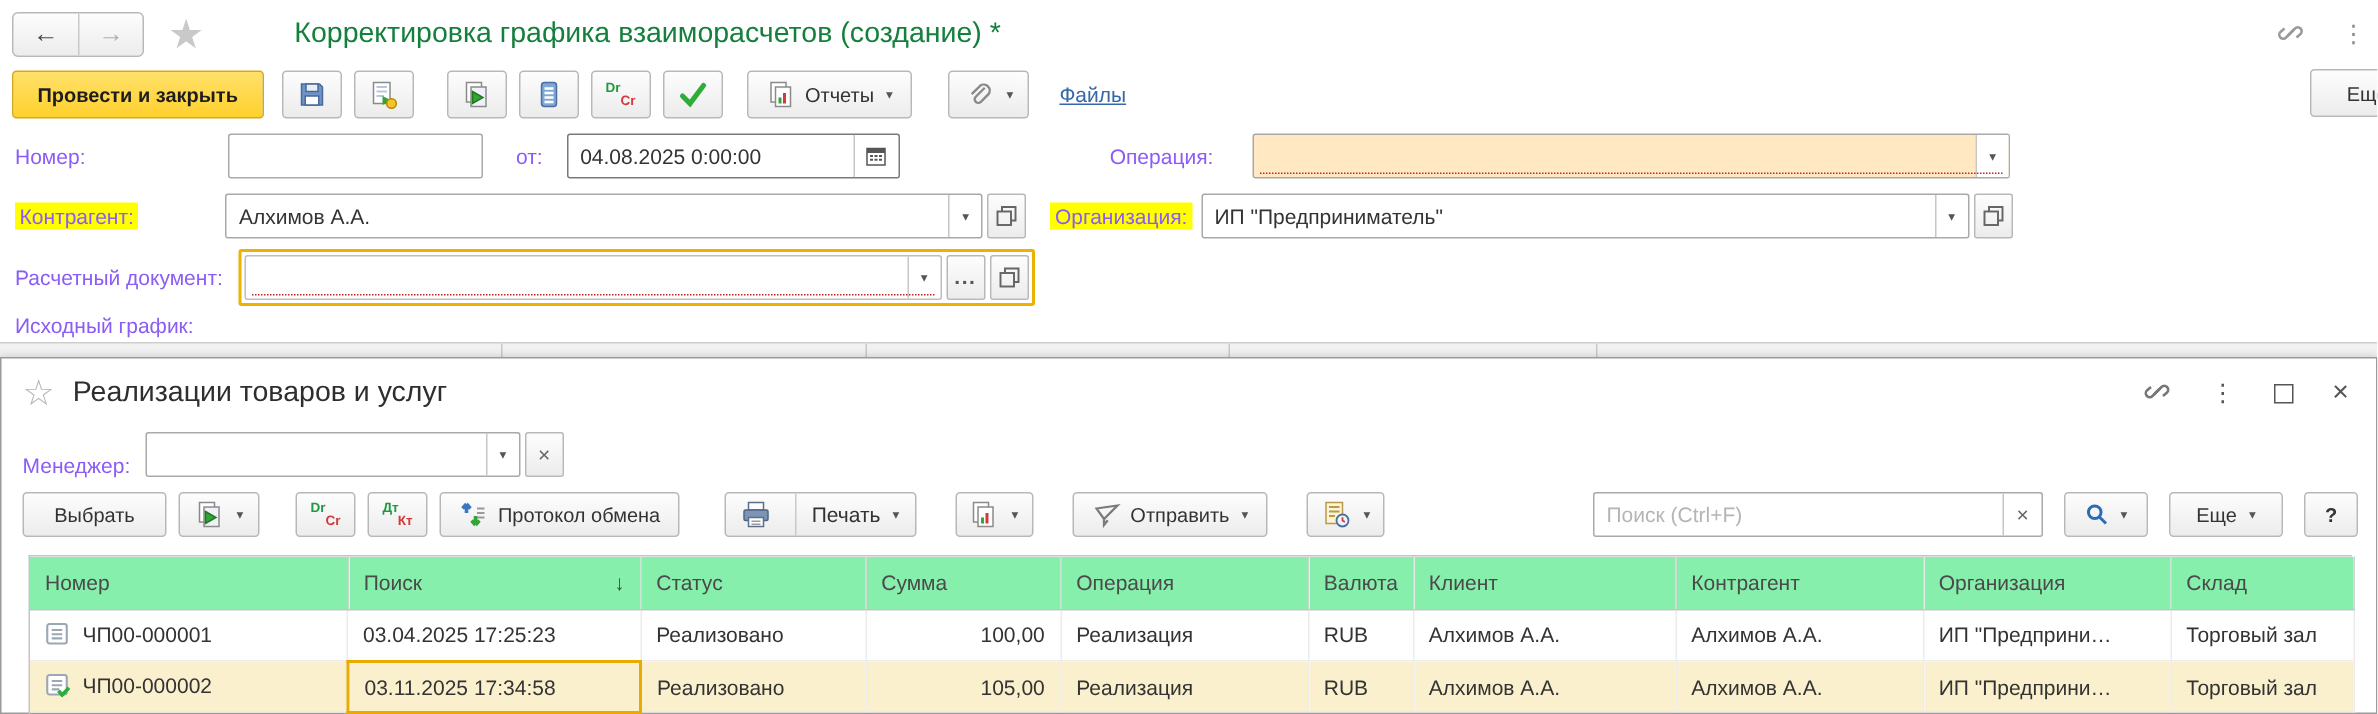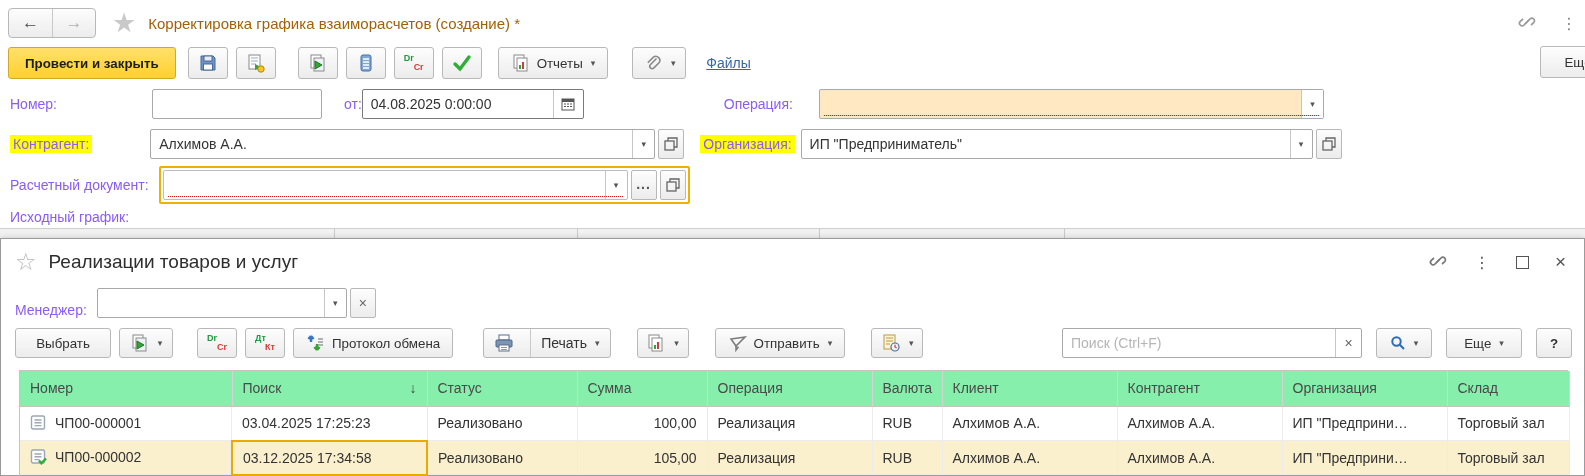--- a/index.html
+++ b/index.html
@@ -49,21 +49,21 @@
   .drcr .r { position:absolute; right:0; bottom:0; color:#d23b3b; }
 
   
   .hdr { position:absolute; left:8px; top:6px; height:34px; display:flex; align-items:center; width:1569px; }
   .navpair { display:flex; border:1px solid #b8b8b8; border-radius:4px; overflow:hidden; background:linear-gradient(#fdfdfd,#ececec); height:30px; }
   .navpair .nav { width:43px; display:flex; align-items:center; justify-content:center; font-size:17px; cursor:pointer; }
   .navpair .nav + .nav { border-left:1px solid #c9c9c9; }
   .nav-back { color:#4a4a4a; }
   .nav-fwd { color:#b0b0b0; }
   .fav-star { color:#c9c9c9; font-size:27px; margin:0 12px 0 16px; cursor:pointer; }
-  .page-title { font-size:15px; color:#a16207; }
+  .page-title { font-size:19px; color:#15803d;margin-left:48px; }
   .hdr-right { position:absolute; right:0; top:0; height:34px; display:flex; align-items:center; gap:24px; }
   .linkicon, .kebab { color:#8a8a8a; cursor:pointer; }
   .kebab { font-size:16px; letter-spacing:0; }
 
   
   .toolbar { position:absolute; left:8px; top:46px; height:34px; display:flex; align-items:center; }
   .btn-primary {
     background:linear-gradient(#ffe06a,#ffd12e); border:1px solid #d2a922;
     font-weight:bold; color:#1d1d1d; height:32px; padding:0 16px;
     border-radius:3px; display:inline-flex; align-items:center; cursor:pointer;
@@ -228,21 +228,21 @@
   <button class="btn more-top">
     <span>Еще</span>
   </button>
 
   <div class="frow" style="left:10px; top:89px; width:1567px;">
     <span class="row-label">Номер:</span>
     <div class="field w-num" style="margin-left:95px;">
       <span class="txt"></span>
     </div>
     <span class="row-label" style="margin-left:22px;">от:</span>
-    <div class="field w-date" style="margin-left:0; border-color:#7a7a7a;">
+    <div class="field w-date" style="margin-left:16px; border-color:#7a7a7a;">
       <span class="txt">04.08.2025  0:00:00</span>
       <span class="cal-btn">
         <svg class="icon16" viewBox="0 0 16 16">
           <rect x="2" y="3" width="12" height="11" fill="#fff" stroke="#555"></rect>
           <rect x="2" y="3" width="12" height="3" fill="#555"></rect>
           <path d="M4 8h2M7 8h2M10 8h2M4 10.5h2M7 10.5h2M10 10.5h2" stroke="#555" stroke-width="1.2"></path>
         </svg>
       </span>
     </div>
     <span class="row-label" style="margin-left:140px;">Операция:</span>
@@ -500,21 +500,21 @@
           </tr>
           <tr class="sel">
             <td class="numcell">
               <svg class="docic" viewBox="0 0 17 16">
                 <rect x="1.5" y="1" width="13" height="13" rx="1.5" fill="#fff" stroke="#9aa7b5" stroke-width="1.4"></rect>
                 <path d="M4.5 5h7M4.5 7.8h7M4.5 10.6h5" stroke="#9aa7b5" stroke-width="1.4"></path>
                 <path d="M9 11.5 l2.4 2.8 L16 9.5" fill="none" stroke="#2eae39" stroke-width="2.4"></path>
               </svg>
               <span>ЧП00-000002</span>
             </td>
-            <td class="curcell">03.12.2025 17:34:58</td>
+            <td class="curcell">03.11.2025 17:34:58</td>
             <td>Реализовано</td>
             <td class="right">105,00</td>
             <td>Реализация</td>
             <td>RUB</td>
             <td>Алхимов А.А.</td>
             <td>Алхимов А.А.</td>
             <td>ИП "Предприни…</td>
             <td>Торговый зал</td>
           </tr>
         </tbody>

